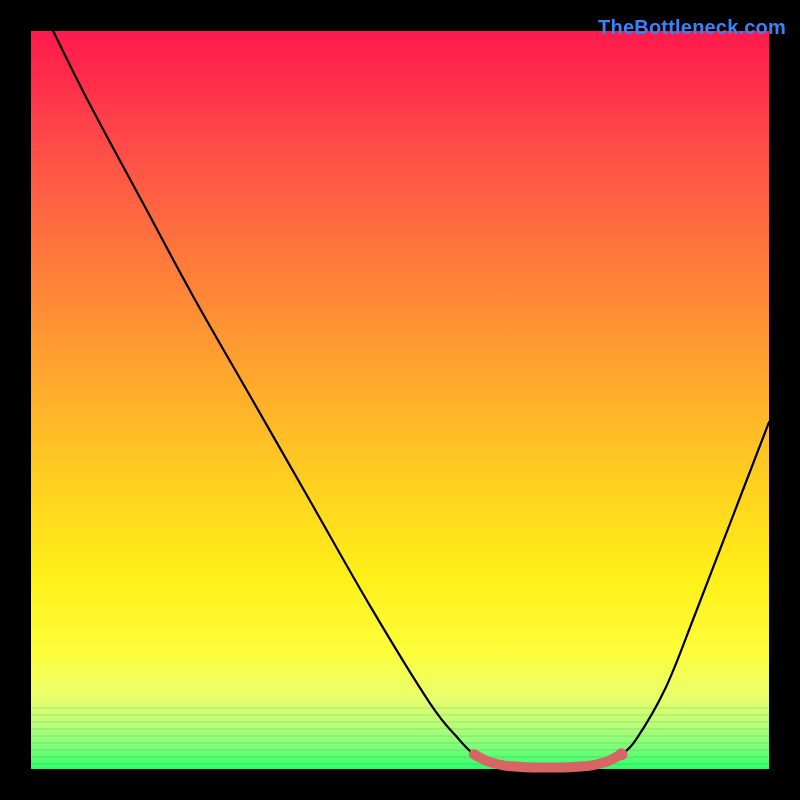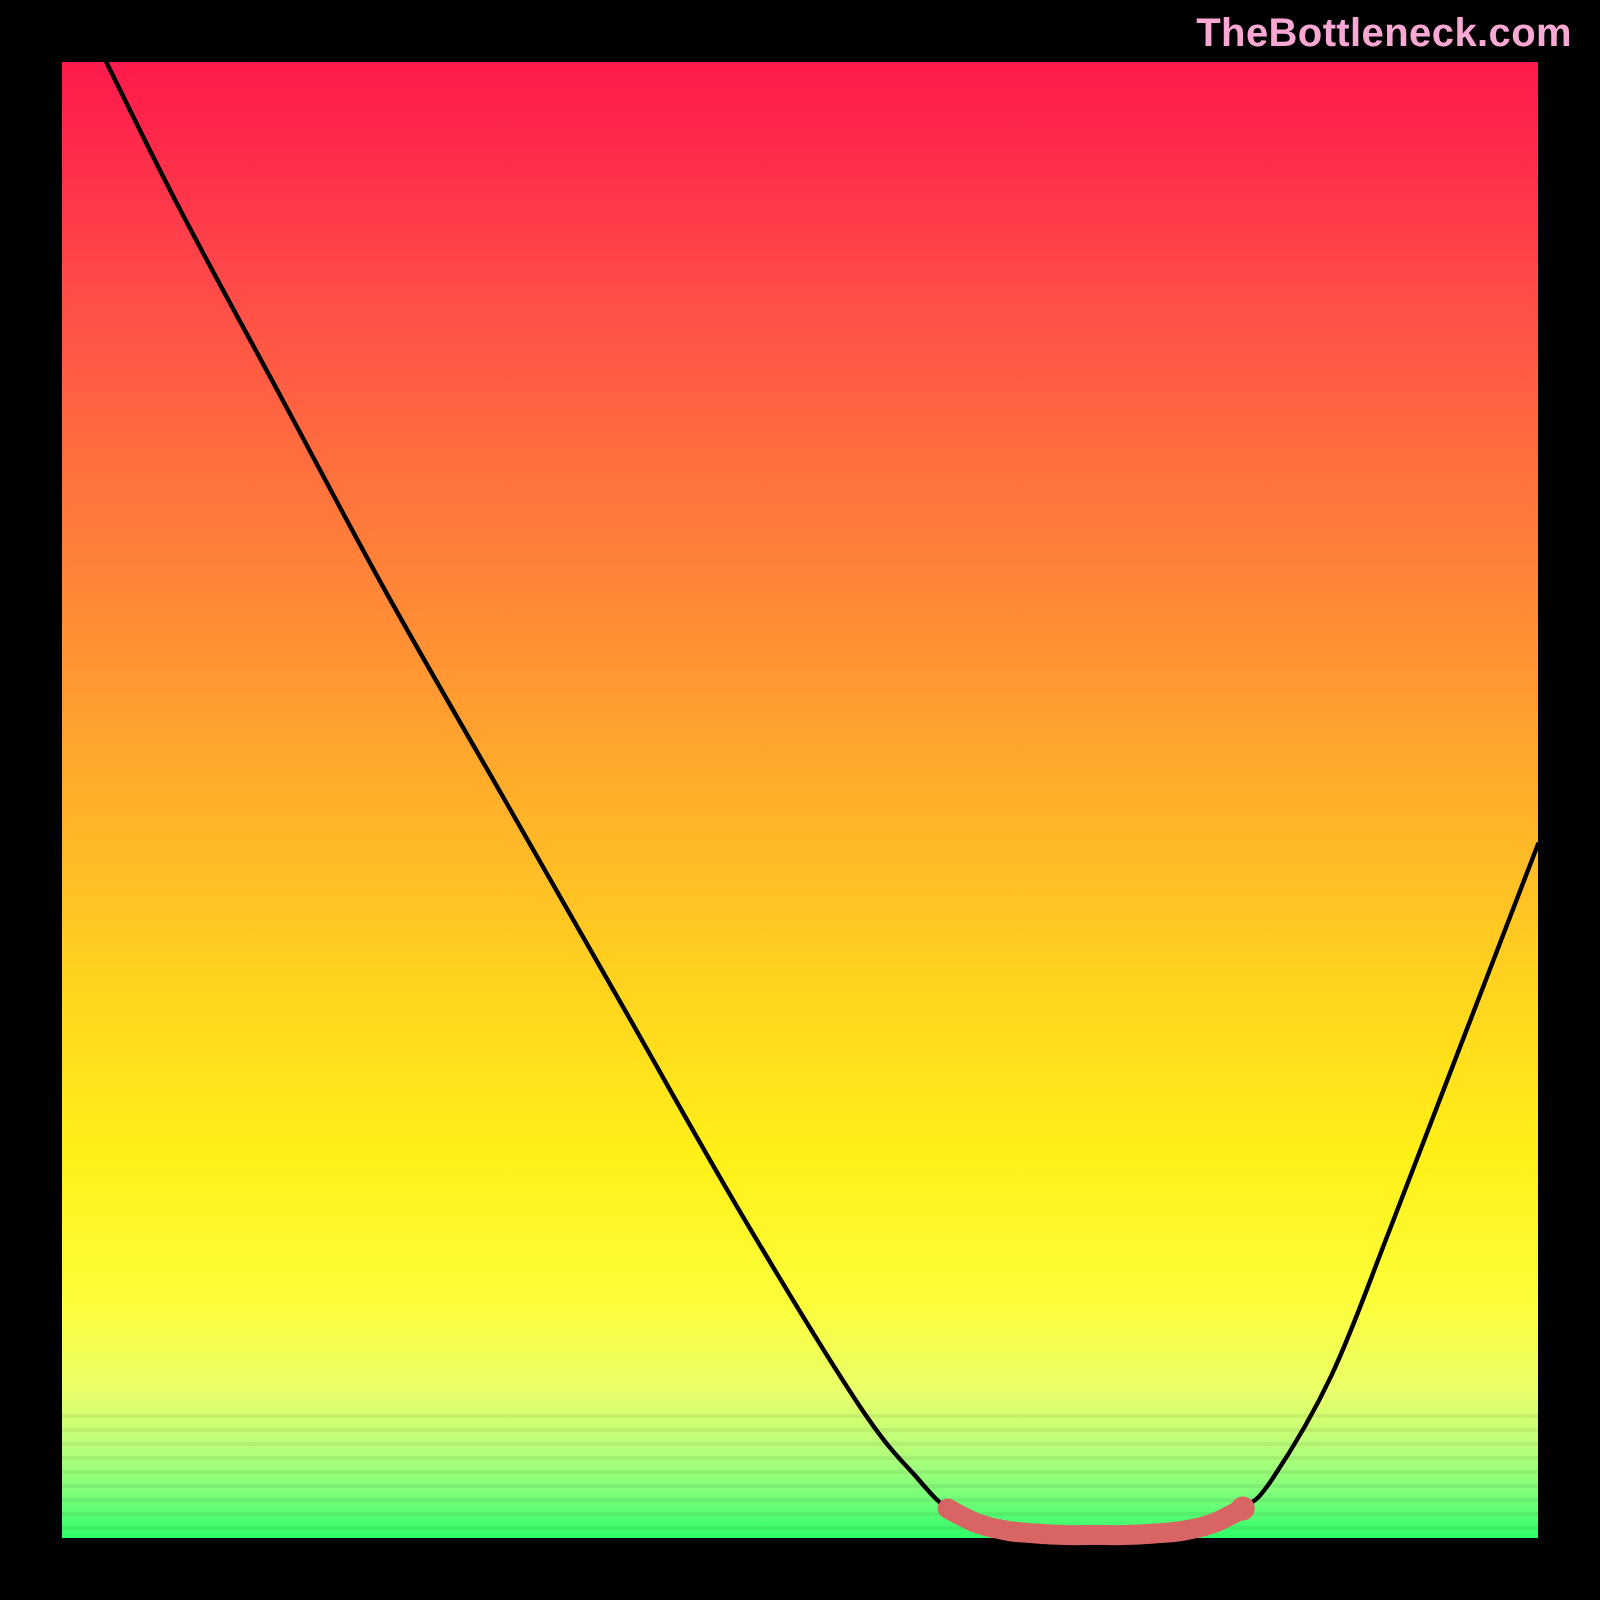--- a/index.html
+++ b/index.html
@@ -44,23 +44,23 @@
       rgba(0,0,0,0.18) 0px,
       rgba(0,0,0,0.18) 2px,
       rgba(0,0,0,0) 2px,
       rgba(0,0,0,0) 7px
     );
     mix-blend-mode: multiply;
     opacity: 0.35;
   }
   .attribution {
     position: absolute;
-    top: 6px;
+    top: 16px;
     right: 14px;
-    color: #f9a8d4;
+    color: #3b82f6;
     font-size: 20px;
     font-weight: 600;
     letter-spacing: 0.2px;
   }
   svg.curve {
     position: absolute;
     left: 31px;
     top: 31px;
     width: 738px;
     height: 738px;

